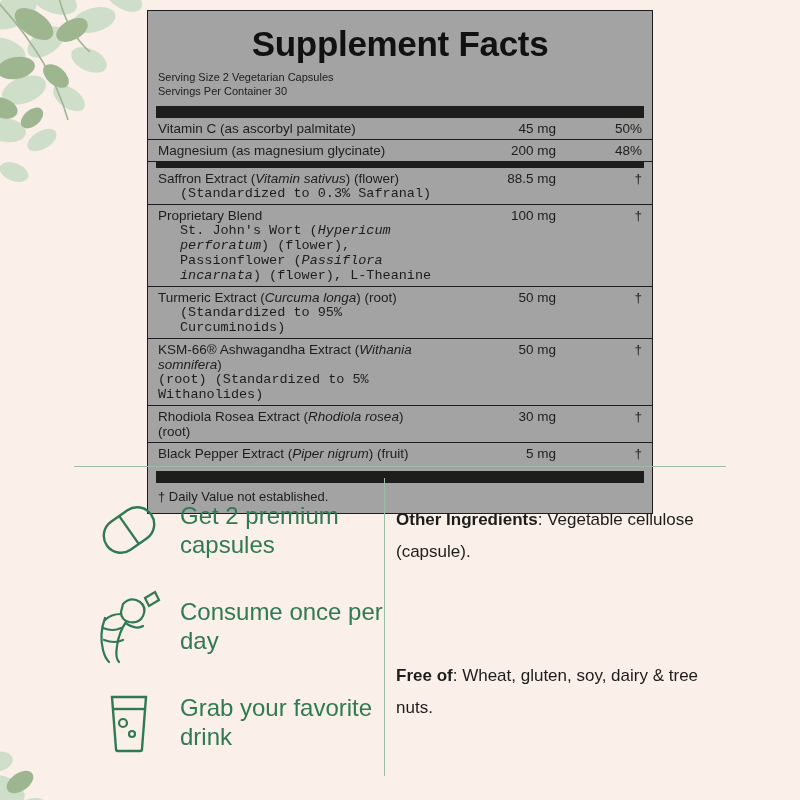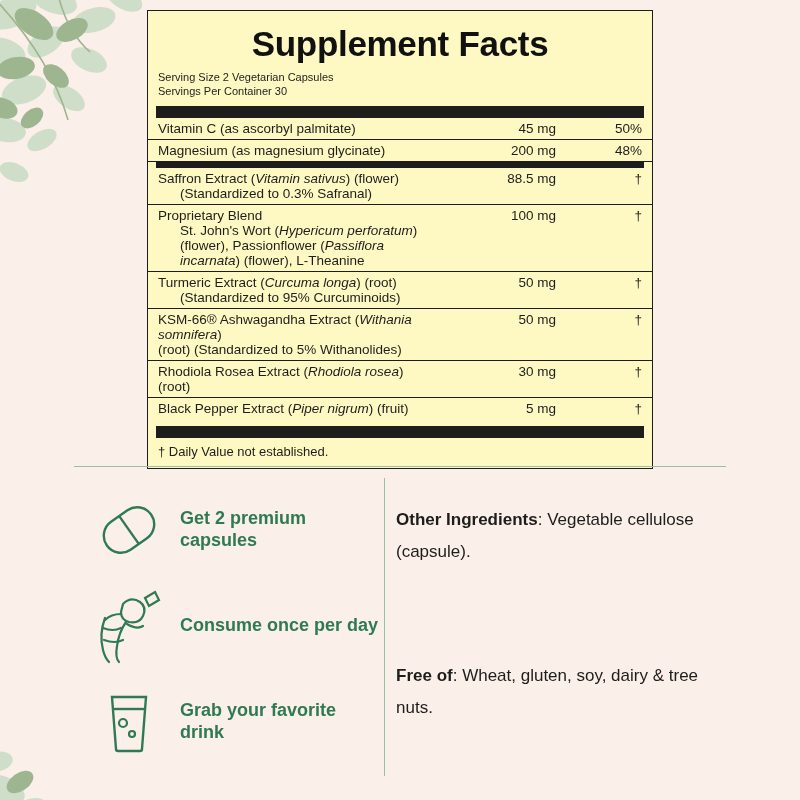--- a/index.html
+++ b/index.html
@@ -22,21 +22,21 @@
   }
   #leaf-top-left { left: -6px; top: -10px; }
   #leaf-bottom-left { left: -10px; bottom: -20px; }
 
   
   .panel {
     position: absolute;
     left: 147px;
     top: 10px;
     width: 506px;
-    background: #fef9c3;
+    background: #a3a3a3;
     border: 1.5px solid #1d1d1b;
     box-sizing: border-box;
     padding: 0 0 0 0;
   }
   .panel-title {
     text-align: center;
     font-size: 35px;
     font-weight: bold;
     color: #111;
     letter-spacing: -0.3px;
@@ -77,20 +77,21 @@
   .col-dv   { width: 86px;  text-align: right; padding-right: 10px !important; }
   .hdr td {
     font-size: 12.5px;
     font-weight: bold;
     padding-top: 4px !important;
     padding-bottom: 3px !important;
   }
   .sub {
     padding-left: 22px;
     display: block;
+    font-family: Liberation Mono, monospace;
   }
   .ital { font-style: italic; }
   .row-sep td { border-bottom: 1px solid #1d1d1b; }
   .footnote {
     font-size: 13px;
     color: #1d1d1b;
     padding: 6px 0 9px 10px;
   }
   .tbl-wrap { padding: 0 0 0 0; }
 
@@ -126,22 +127,22 @@
   }
   .step-icon {
     width: 74px;
     height: 74px;
     flex: 0 0 74px;
     display: flex;
     align-items: center;
     justify-content: center;
   }
   .step-label {
-    font-size: 18px;
-    font-weight: bold;
+    font-size: 24px;
+    font-weight: normal;
     color: #2f7a52;
     line-height: 1.22;
   }
 
   .ingredients {
     position: absolute;
     left: 396px;
     top: 488px;
     width: 320px;
     margin-top: 16px;

